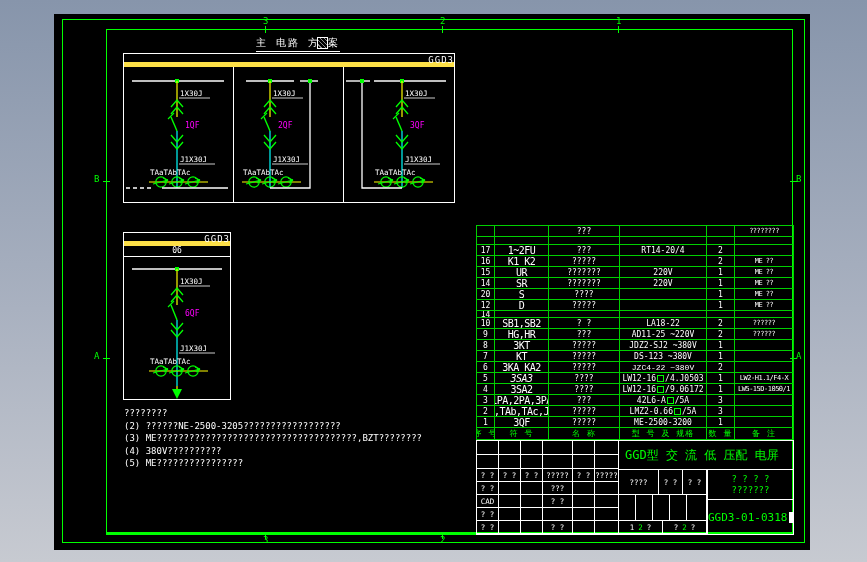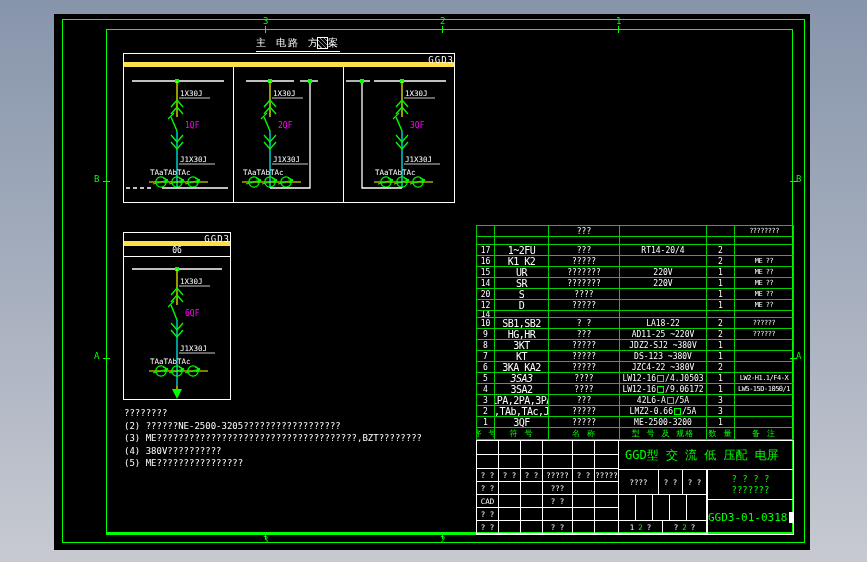--- a/index.html
+++ b/index.html
@@ -348,21 +348,21 @@
           <div class="bom-cell c-sym" style="width: 54px; height: 11px;">KT</div>
           <div class="bom-cell c-name" style="width: 71px; height: 11px;">?????</div>
           <div class="bom-cell c-model" style="width: 87px; height: 11px;">DS-123 ~380V</div>
           <div class="bom-cell c-qty" style="width: 28px; height: 11px;">1</div>
           <div class="bom-cell c-rem" style="width: 59px; height: 11px;"></div>
         </div>
         <div class="bom-row">
           <div class="bom-cell c-no" style="width: 18px; height: 11px;">6</div>
           <div class="bom-cell c-sym" style="width: 54px; height: 11px;">3KA KA2</div>
           <div class="bom-cell c-name" style="width: 71px; height: 11px;">?????</div>
-          <div class="bom-cell c-model" style="width: 87px; height: 11px;">JZC4-22 ~380V</div>
+          <div class="bom-cell c-model" style="width: 87px; height: 11px; font-family: Liberation Mono, monospace;">JZC4-22 ~380V</div>
           <div class="bom-cell c-qty" style="width: 28px; height: 11px;">2</div>
           <div class="bom-cell c-rem" style="width: 59px; height: 11px;"></div>
         </div>
         <div class="bom-row">
           <div class="bom-cell c-no" style="width: 18px; height: 11px;">5</div>
           <div class="bom-cell c-sym" style="width: 54px; height: 11px; font-style: italic;">3SA3</div>
           <div class="bom-cell c-name" style="width: 71px; height: 11px;">????</div>
           <div class="bom-cell c-model" style="width: 87px; height: 11px;">LW12-16<span class="gsq"></span> /4.J0503</div>
           <div class="bom-cell c-qty" style="width: 28px; height: 11px;">1</div>
           <div class="bom-cell c-rem" style="width: 59px; height: 11px;">LW2-H1.1/F4-X</div>

